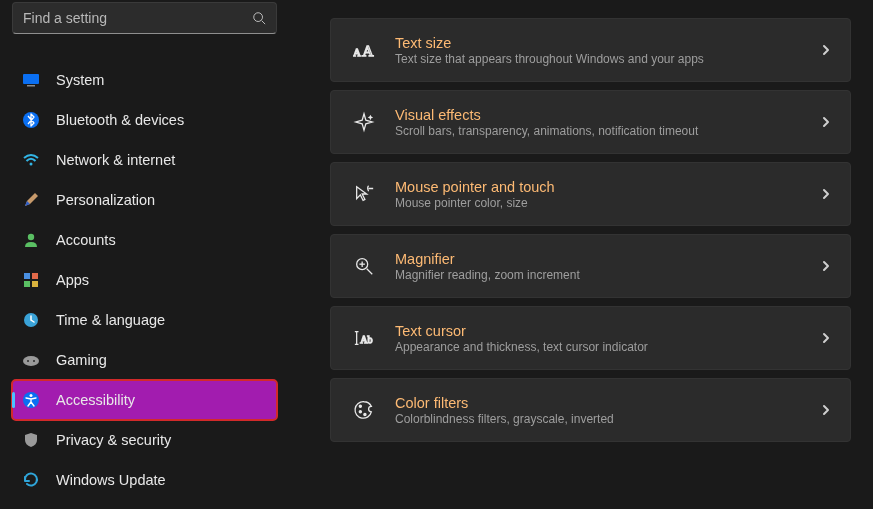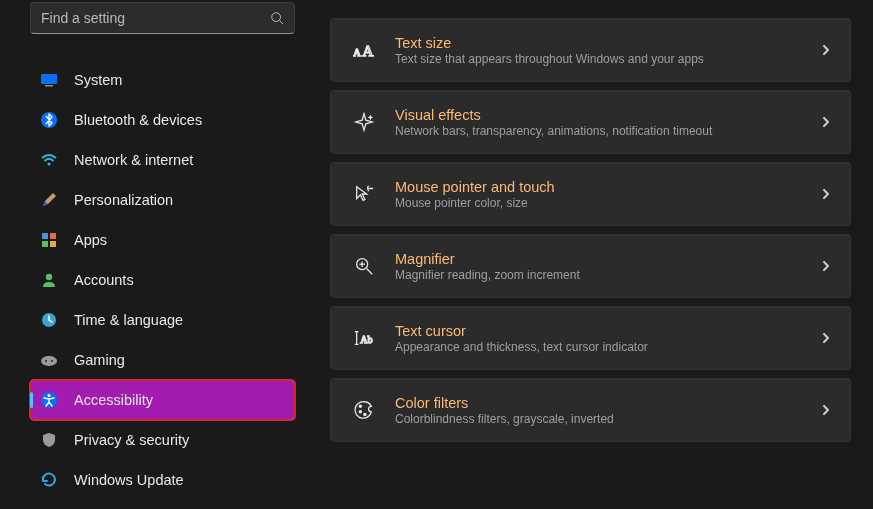--- a/index.html
+++ b/index.html
@@ -11,21 +11,21 @@
     color: #e8e8e8;
     overflow: hidden;
   }
   .layout {
     display: flex;
     height: 100%;
   }
   
   .sidebar {
     width: 300px;
-    padding: 2px 12px 0 30px;
+    padding: 2px 12px 0 12px;
     display: flex;
     flex-direction: column;
   }
   .search-box {
     position: relative;
     width: 265px;
     height: 32px;
     background: #2c2c2c;
     border: 1px solid #3a3a3a;
     border-bottom: 1px solid #8f8f8f;
@@ -194,42 +194,42 @@
               <path d="M3 15 L5 10 L13 2 L16 5 L8 13 Z" fill="#c79a6b"></path>
               <path d="M3 15 L5 10 L8 13 Z" fill="#3060c9"></path>
             </svg>
         </span>
         <span>Personalization</span>
       </div>
 
       <div class="nav-item">
         <span class="nav-icon">
           <svg viewBox="0 0 18 18">
+              <circle cx="9" cy="6" r="3.2" fill="#5abf63"></circle>
+              <path d="M3 16 Q3 11 9 11 Q15 11 15 16 Z" fill="#5abf63"></path>
+            </svg>
+        </span>
+        <span>Accounts</span>
+      </div>
+
+      <div class="nav-item">
+        <span class="nav-icon">
+          <svg viewBox="0 0 18 18">
               <rect x="2" y="2" width="6" height="6" fill="#4a90e2"></rect>
               <rect x="10" y="2" width="6" height="6" fill="#e26a4a"></rect>
               <rect x="2" y="10" width="6" height="6" fill="#5abf63"></rect>
               <rect x="10" y="10" width="6" height="6" fill="#d9b23e"></rect>
             </svg>
         </span>
         <span>Apps</span>
       </div>
 
       <div class="nav-item">
         <span class="nav-icon">
           <svg viewBox="0 0 18 18">
-              <circle cx="9" cy="6" r="3.2" fill="#5abf63"></circle>
-              <path d="M3 16 Q3 11 9 11 Q15 11 15 16 Z" fill="#5abf63"></path>
-            </svg>
-        </span>
-        <span>Accounts</span>
-      </div>
-
-      <div class="nav-item">
-        <span class="nav-icon">
-          <svg viewBox="0 0 18 18">
               <circle cx="9" cy="9" r="7" fill="#3aa3d8"></circle>
               <path d="M9 5 V9 L12 11" stroke="#fff" stroke-width="1.5" fill="none" stroke-linecap="round"></path>
             </svg>
         </span>
         <span>Time &amp; language</span>
       </div>
 
       <div class="nav-item">
         <span class="nav-icon">
           <svg viewBox="0 0 18 18">
@@ -294,21 +294,21 @@
 
     <div class="card">
       <span class="card-icon">
         <svg viewBox="0 0 24 24" stroke="#e8e8e8">
             <path d="M12 3 L14 10 L21 12 L14 14 L12 21 L10 14 L3 12 L10 10 Z" fill="none"></path>
             <path d="M19 4 L20 6 L22 7 L20 8 L19 10 L18 8 L16 7 L18 6 Z" fill="#e8e8e8" stroke="none"></path>
           </svg>
       </span>
       <div class="card-text">
         <span class="card-title">Visual effects</span>
-        <span class="card-desc">Network bars, transparency, animations, notification timeout</span>
+        <span class="card-desc">Scroll bars, transparency, animations, notification timeout</span>
       </div>
       <svg class="chevron" viewBox="0 0 12 12">
           <path d="M4 2 L8 6 L4 10"></path>
         </svg>
     </div>
 
     <div class="card">
       <span class="card-icon">
         <svg viewBox="0 0 24 24" stroke="#e8e8e8">
             <path d="M4 4 L4 17 L8 13 L11 19 L13 18 L10 12 L15 12 Z" fill="none"></path>

